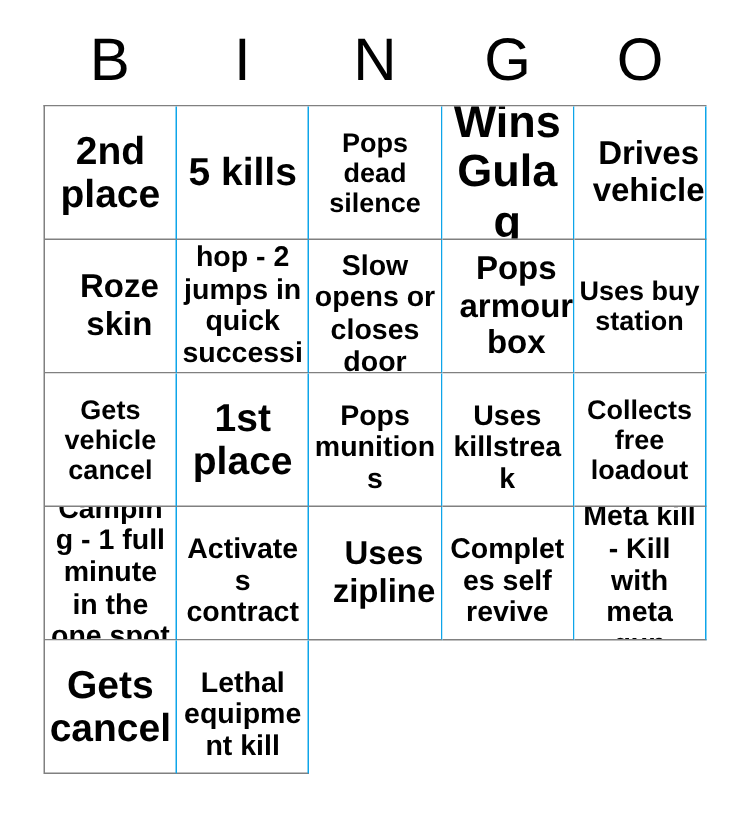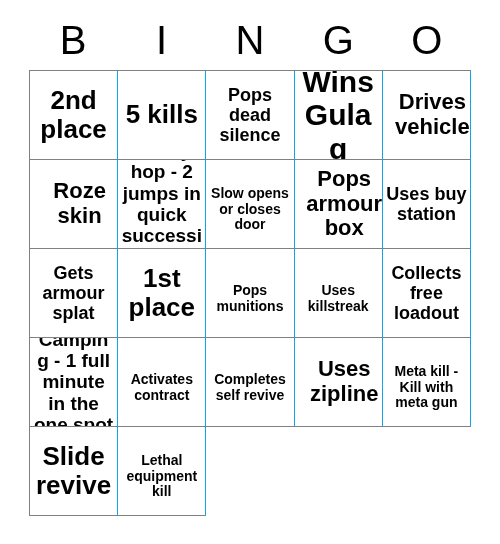--- a/index.html
+++ b/index.html
@@ -68,21 +68,21 @@
     line-height: 1.12;
     word-wrap: break-word;
     hyphens: none;
   }
 
   
   .fs-xl  { font-size: 30px; }
   .fs-lg  { font-size: 26px; }
   .fs-md  { font-size: 22px; margin-left: 12px; }
   .fs-sm  { font-size: 18px; }
-  .fs-xs  { font-size: 14px; margin-top: 11px; }
+  .fs-xs  { font-size: 19px; margin-top: 11px; }
   .fs-xxs { font-size: 19px; }
 </style>
 </head>
 <body>
 
 <div id="bingo-card">
 
   <div id="bingo-header">
     <div class="header-letter">B</div>
     <div class="header-letter">I</div>
@@ -119,21 +119,21 @@
         <span class="cell-text fs-xs">Slow opens or closes door</span>
       </div>
     <div class="bingo-cell">
         <span class="cell-text fs-md">Pops armour box</span>
       </div>
 
     <div class="bingo-cell">
         <span class="cell-text fs-sm">Uses buy station</span>
       </div>
     <div class="bingo-cell">
-        <span class="cell-text fs-sm">Gets armour splat</span>
+        <span class="cell-text fs-sm">Gets vehicle cancel</span>
       </div>
     <div class="bingo-cell">
         <span class="cell-text fs-lg">1st place</span>
       </div>
     <div class="bingo-cell">
         <span class="cell-text fs-xs">Pops munitions</span>
       </div>
     <div class="bingo-cell">
         <span class="cell-text fs-xs">Uses killstreak</span>
       </div>
@@ -141,30 +141,30 @@
     <div class="bingo-cell">
         <span class="cell-text fs-sm">Collects free loadout</span>
       </div>
     <div class="bingo-cell">
         <span class="cell-text fs-xxs">Camping - 1 full minute in the one spot</span>
       </div>
     <div class="bingo-cell">
         <span class="cell-text fs-xs">Activates contract</span>
       </div>
     <div class="bingo-cell">
-        <span class="cell-text fs-xs">Completes self revive</span>
+        <span class="cell-text fs-md">Uses zipline</span>
       </div>
     <div class="bingo-cell">
-        <span class="cell-text fs-md">Uses zipline</span>
+        <span class="cell-text fs-xs">Completes self revive</span>
       </div>
 
     <div class="bingo-cell">
         <span class="cell-text fs-xs">Meta kill - Kill with meta gun</span>
       </div>
     <div class="bingo-cell">
-        <span class="cell-text fs-lg">Slide revive</span>
+        <span class="cell-text fs-lg">Gets cancel</span>
       </div>
     <div class="bingo-cell">
         <span class="cell-text fs-xs">Lethal equipment kill</span>
       </div>
 
   </div>
 </div>
 
 </body></html>

